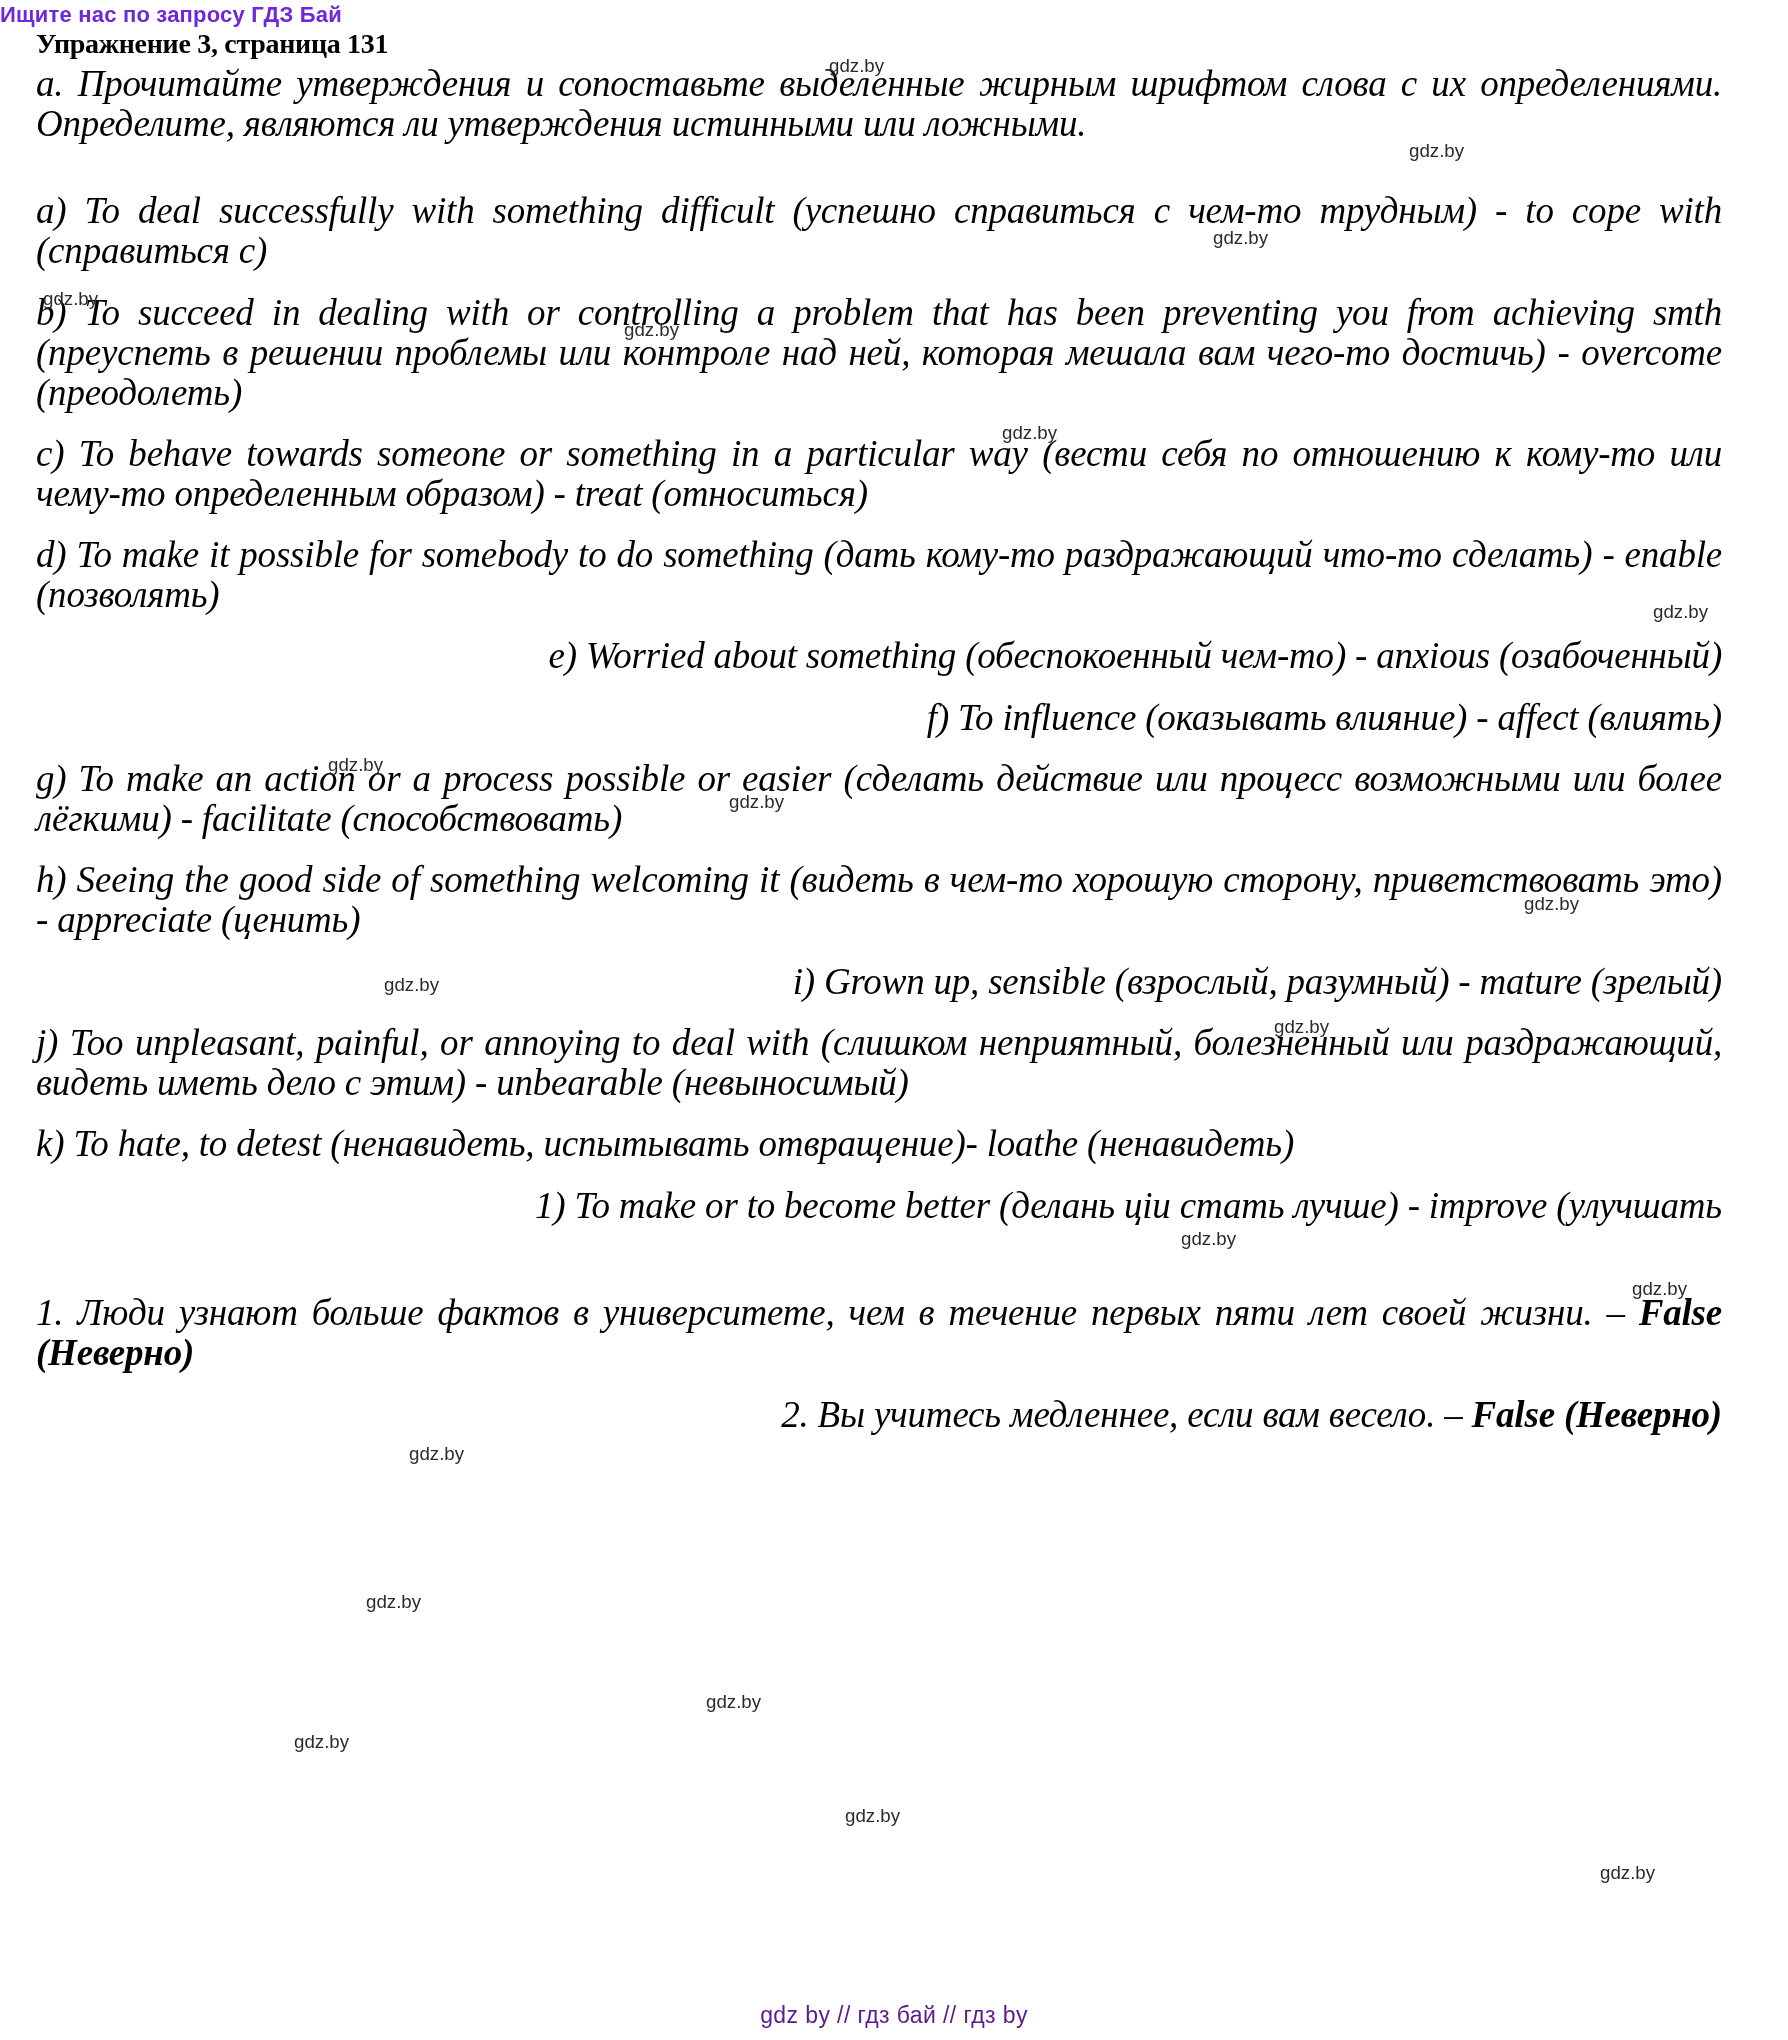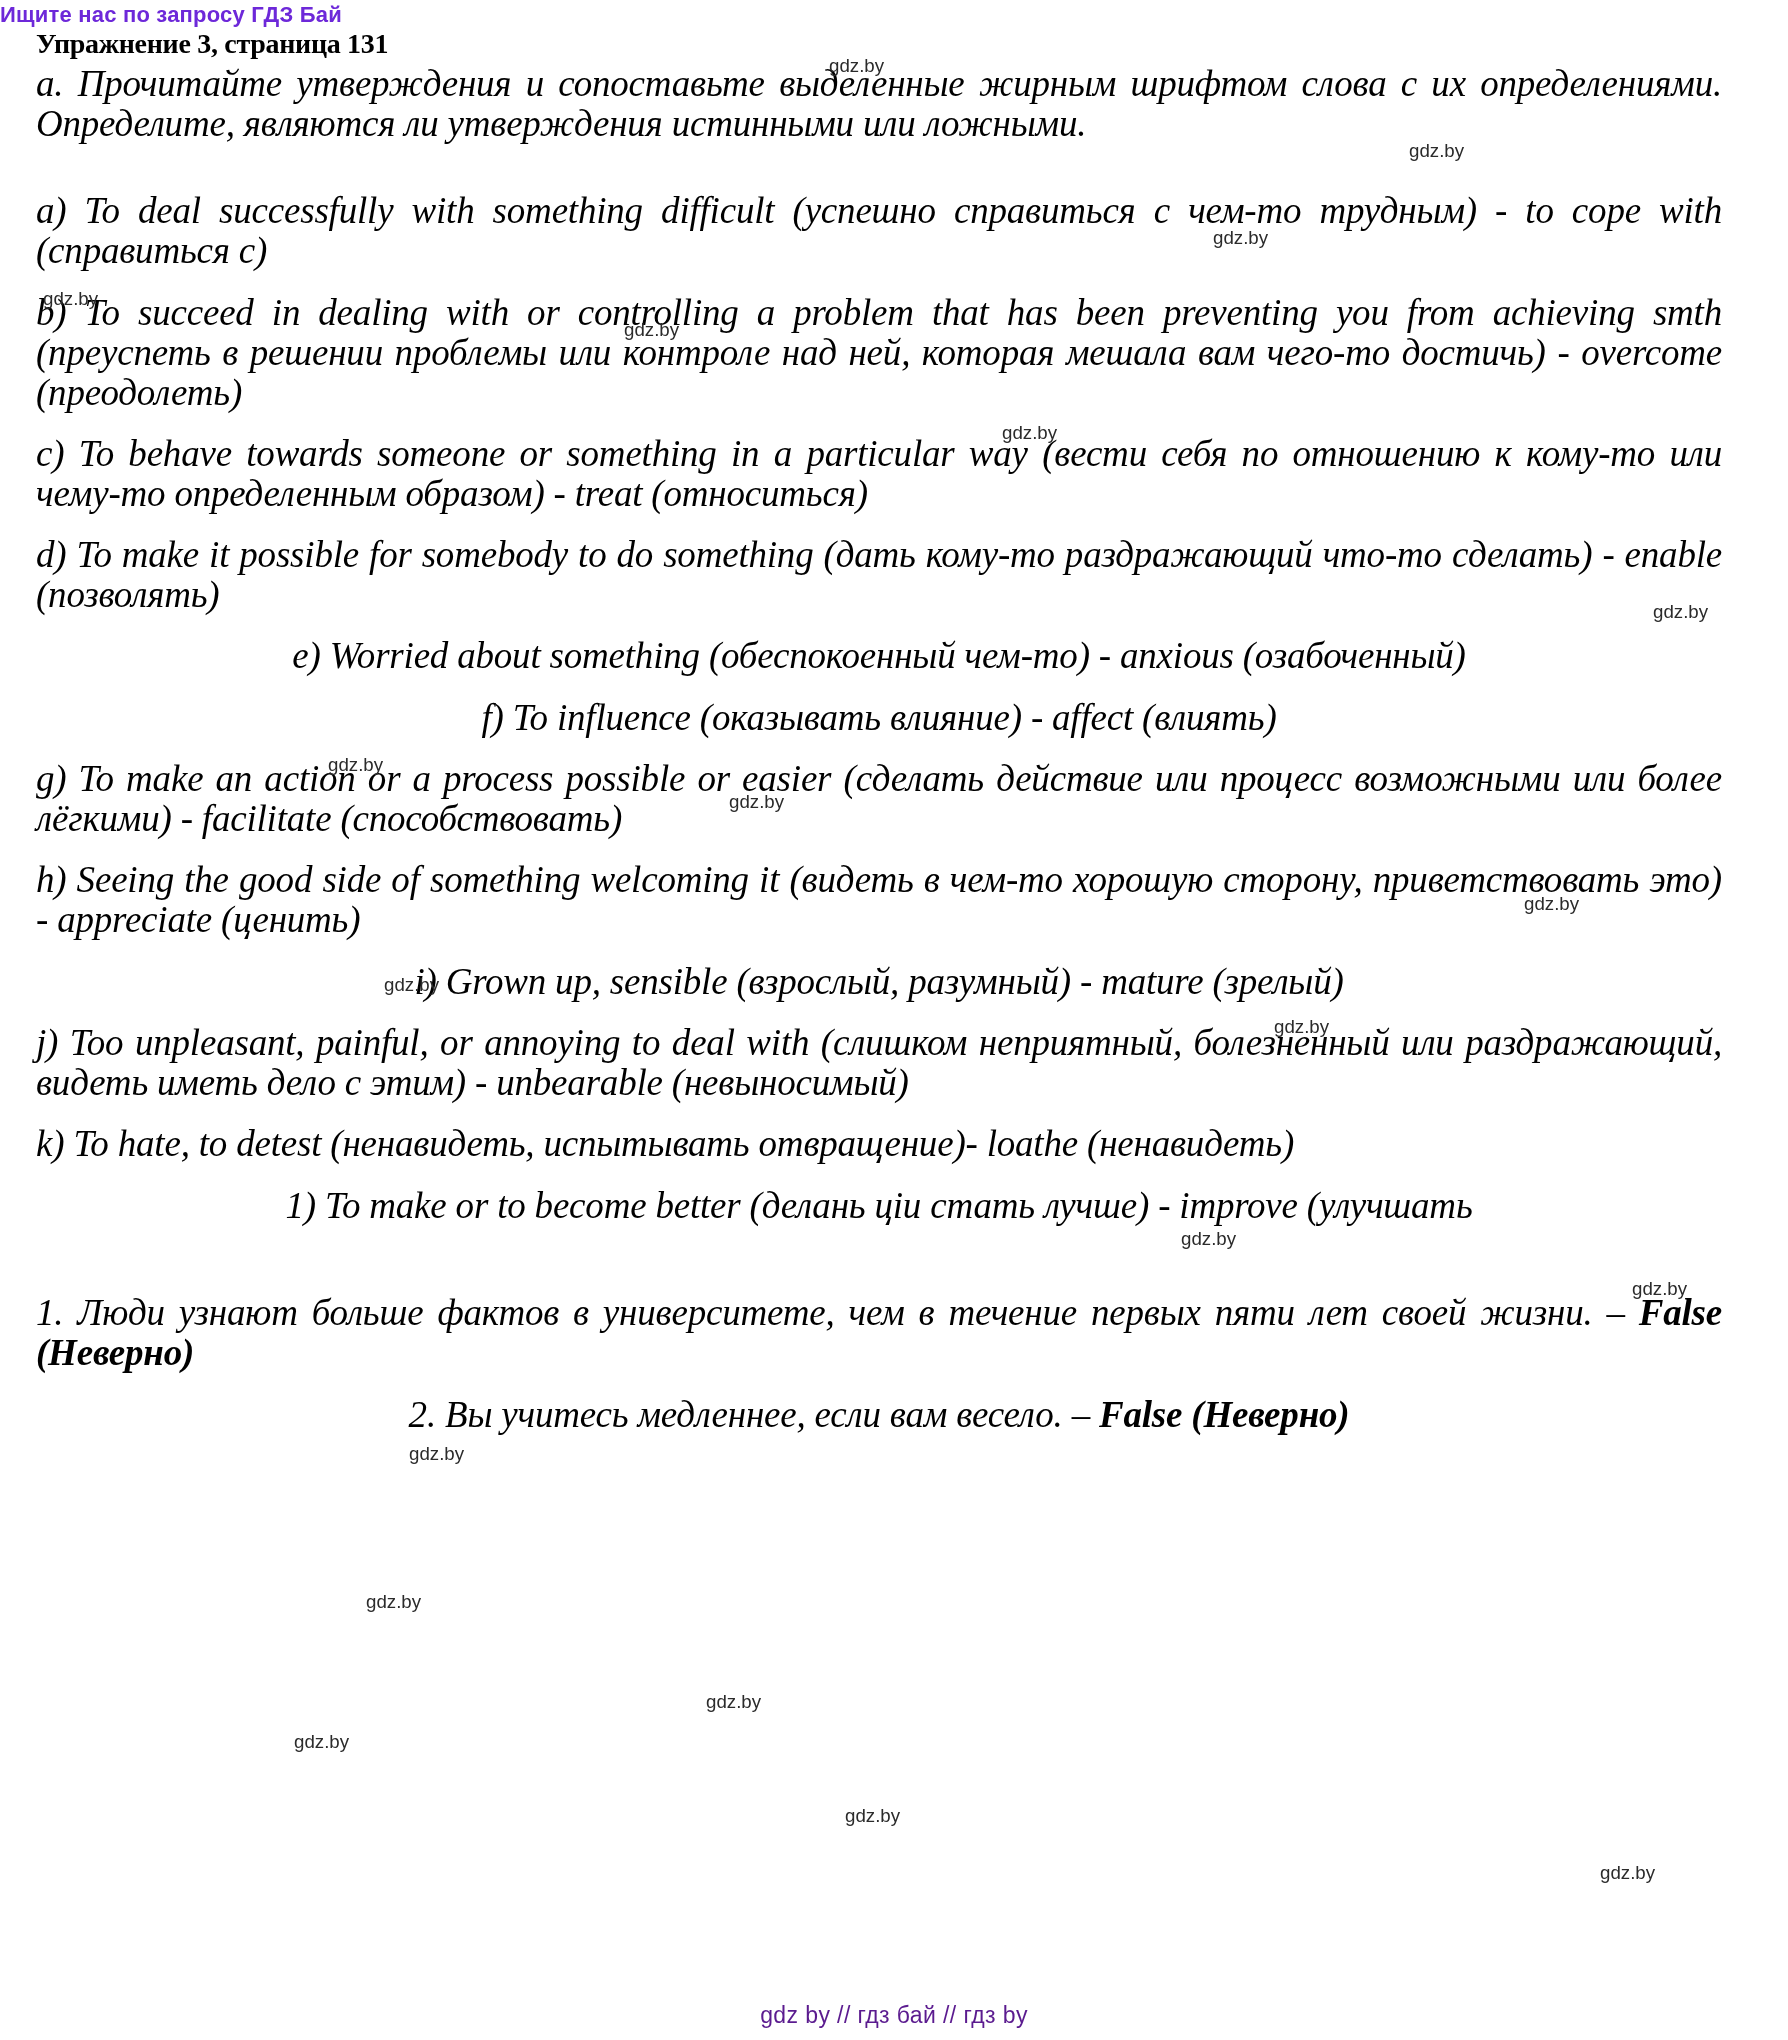--- a/index.html
+++ b/index.html
@@ -48,21 +48,21 @@
 
   p.para {
     font-size: 37px;
     line-height: 1.08;
     margin: 0 0 1.8px 0;
     text-align: justify;
     text-justify: inter-word;
     letter-spacing: -0.2px;
     font-style: italic;
   }
-  p.para.last-loose { text-align: center; }
+  p.para.last-loose { text-align: right; }
 
   .gap-sm { height: 19.6px; }
   .gap-md { height: 46px; }
   .gap-lg { height: 66px; }
 
   b.bold { font-weight: bold; }
 
   
   .wm {
     position: absolute;

